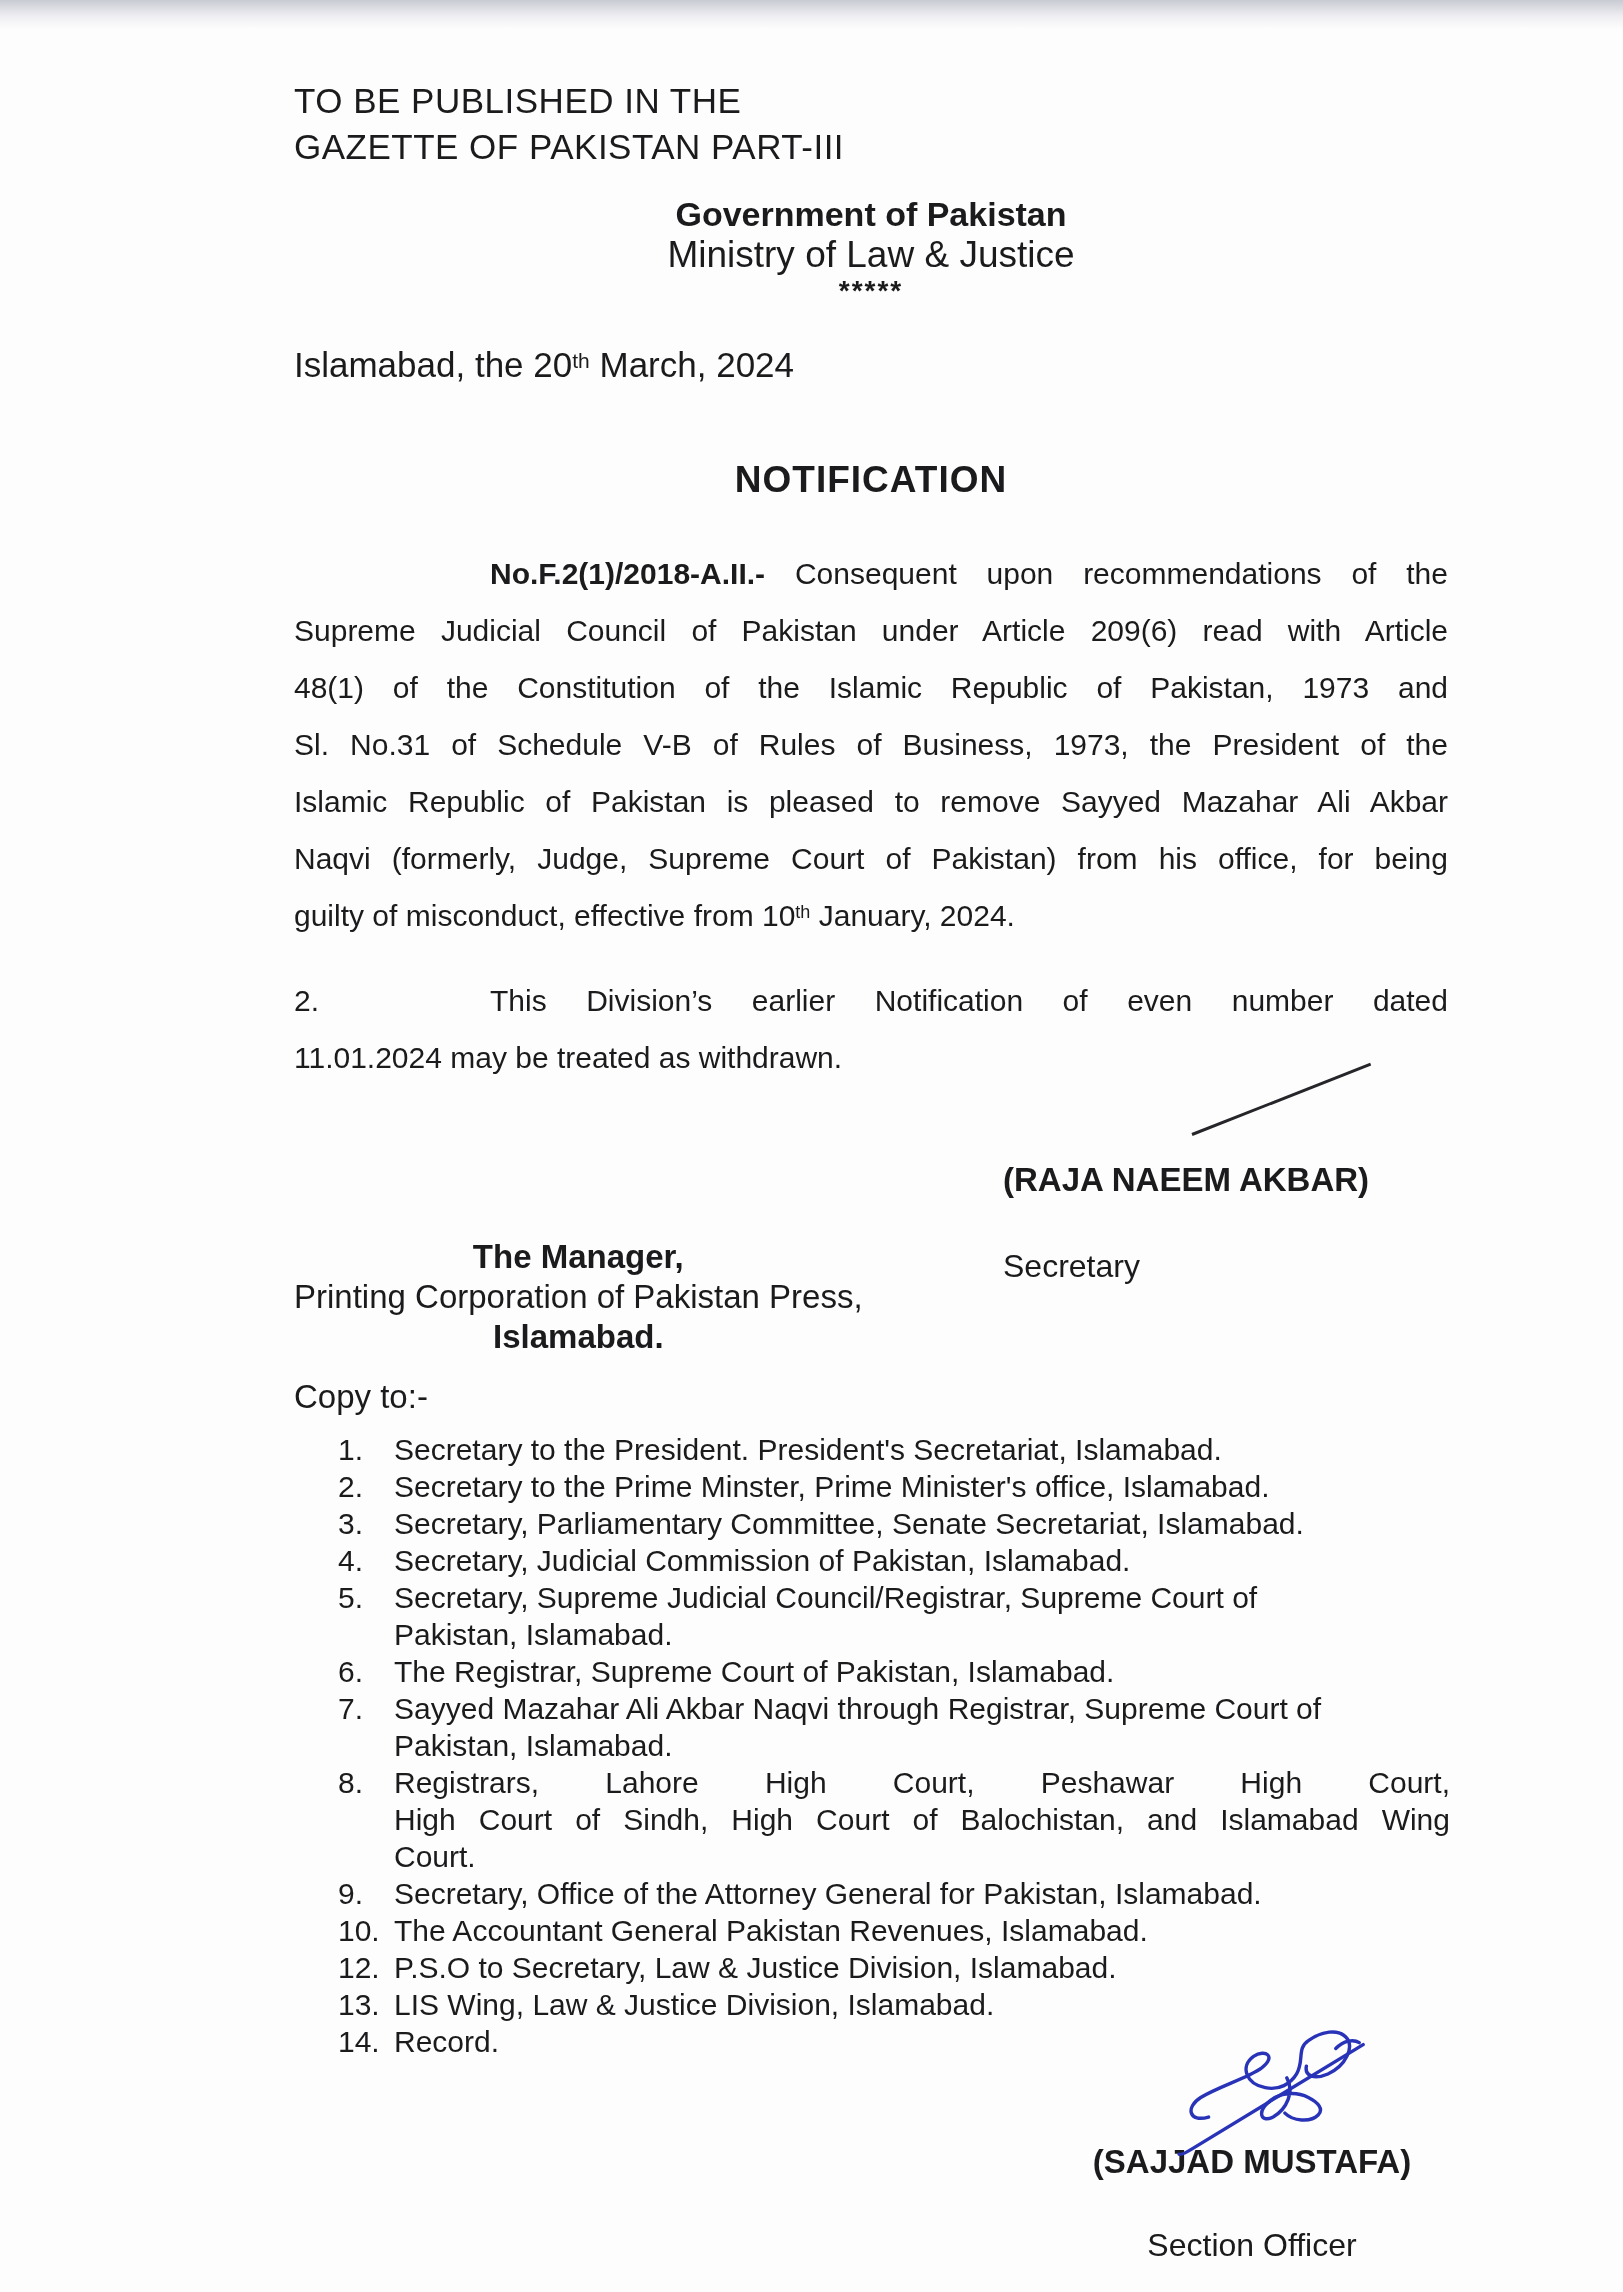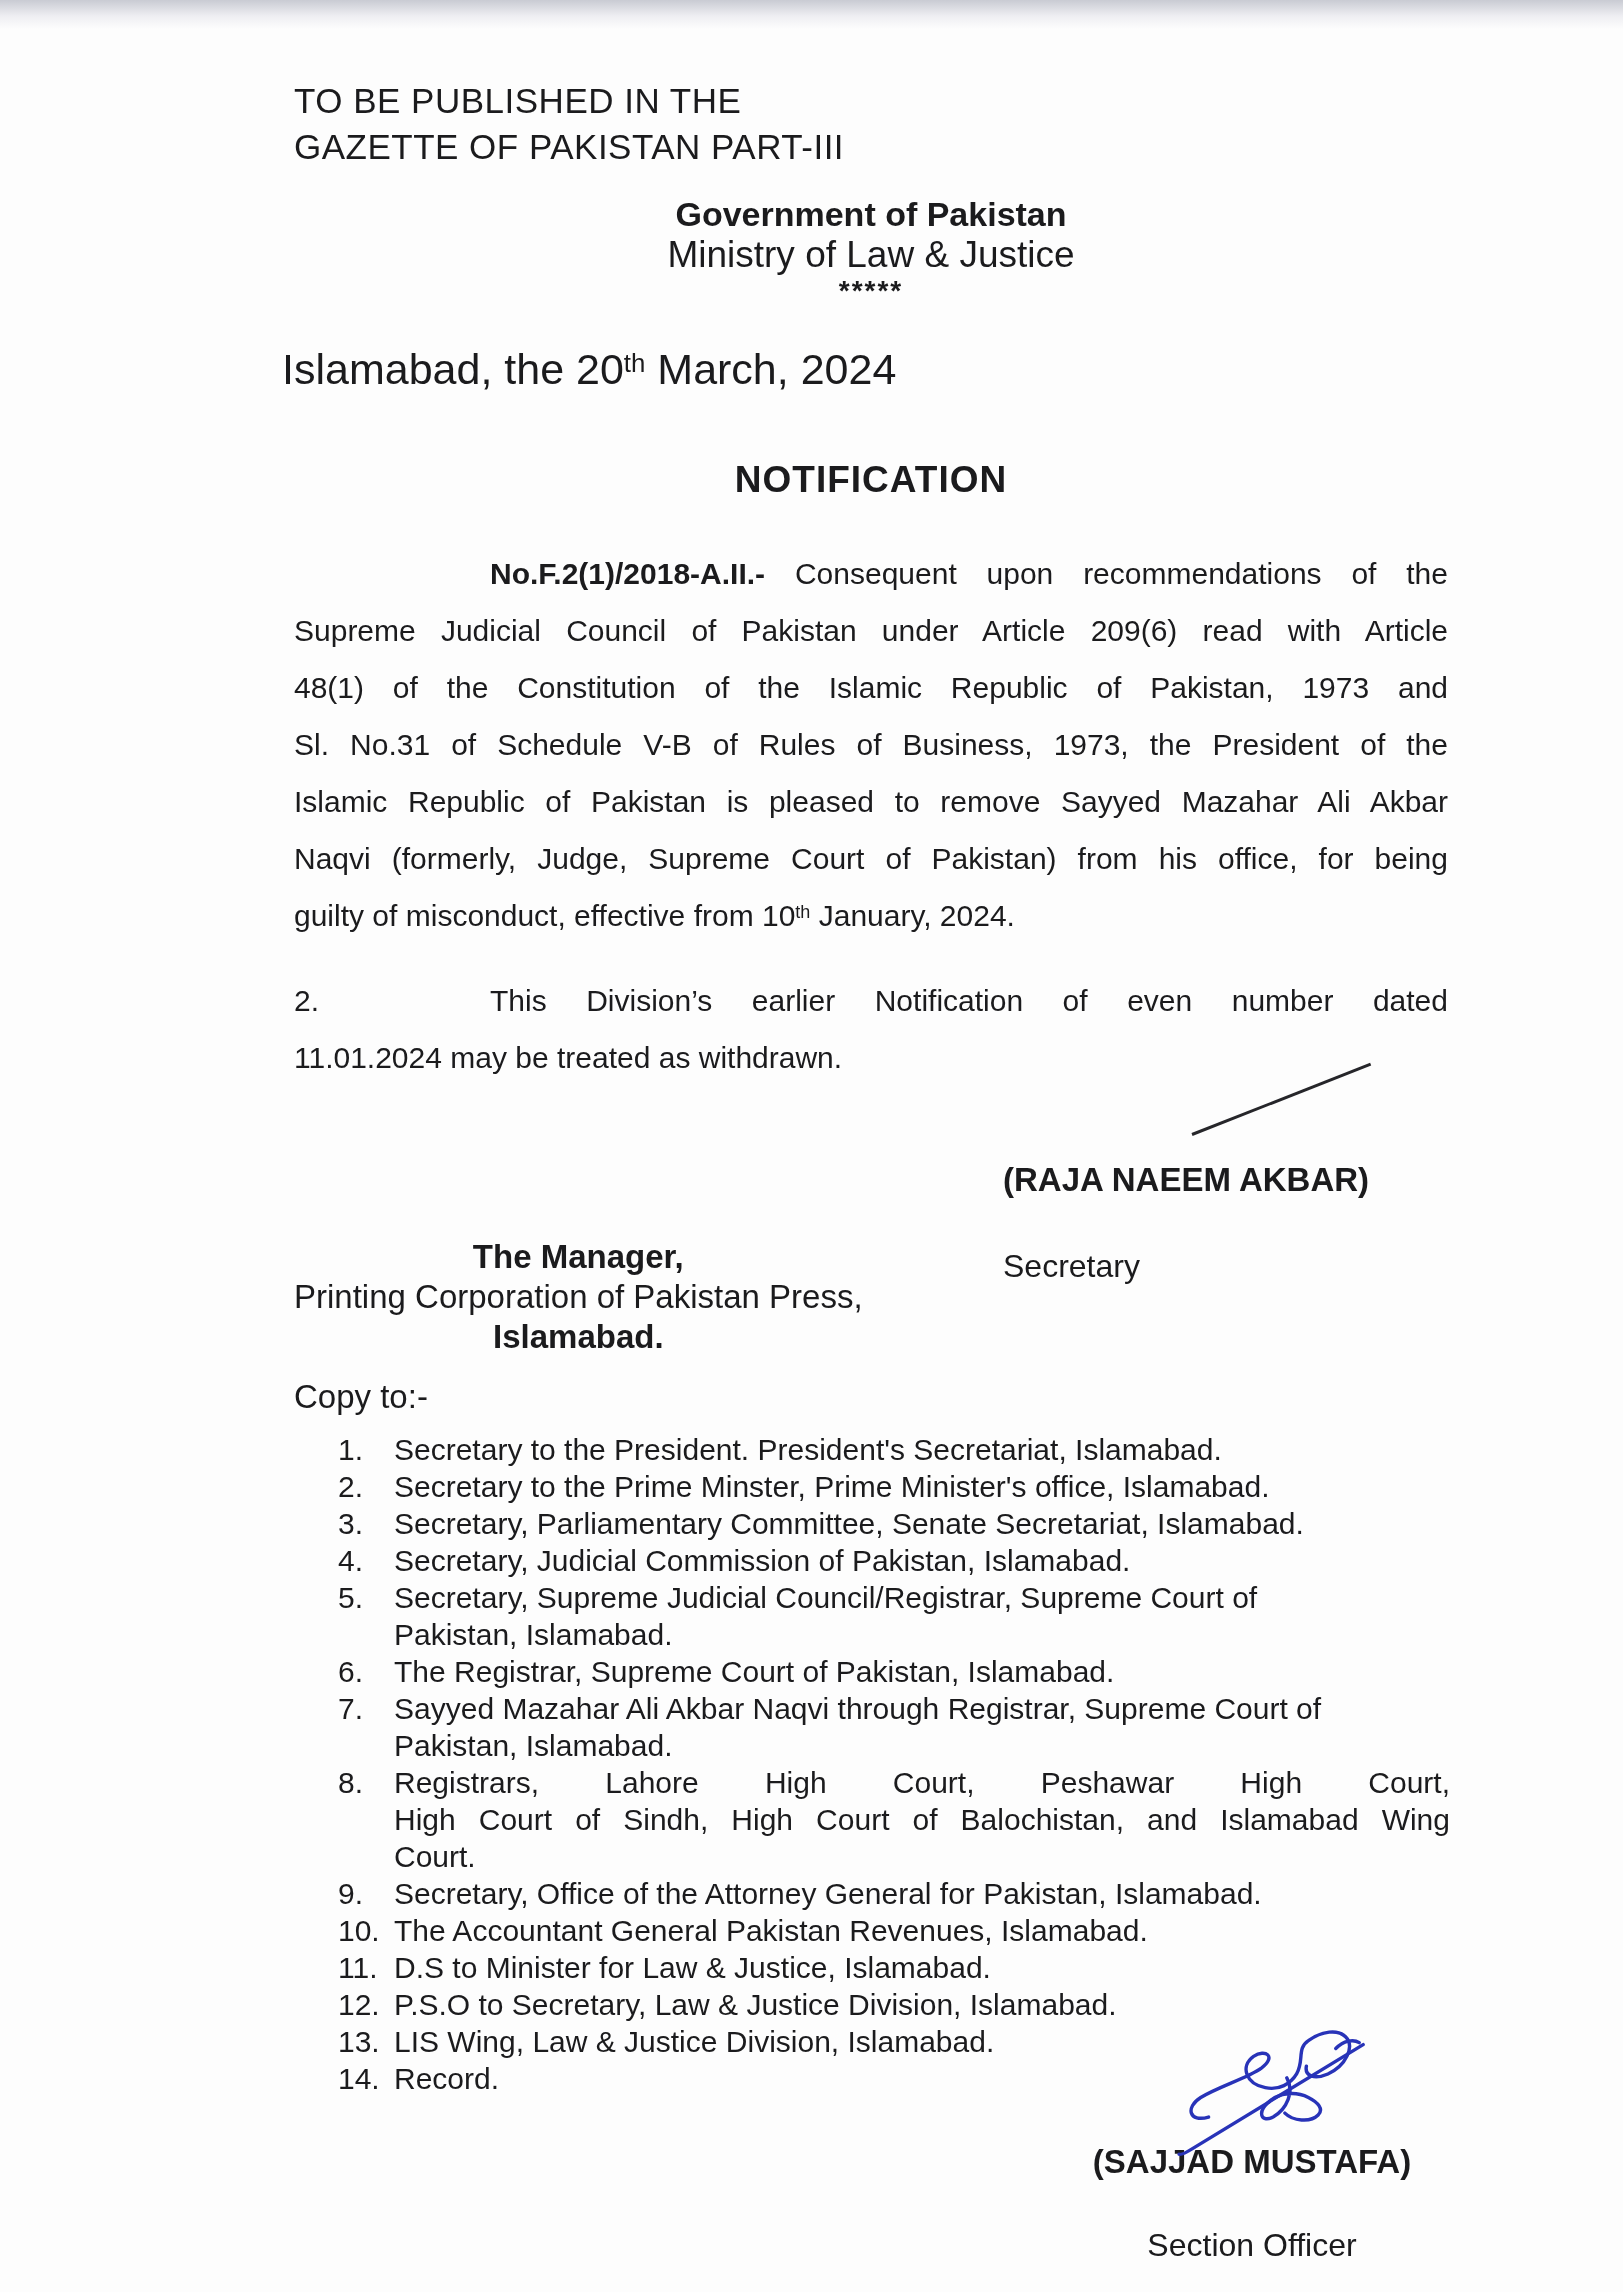--- a/index.html
+++ b/index.html
@@ -21,22 +21,22 @@
     font-size:35px; line-height:46px; letter-spacing:0.5px;
   }
   .org-block {
     position:absolute; left:294px; top:194px; width:1154px;
     text-align:center;
   }
   .org-name { font-size:34px; font-weight:bold; line-height:41px; }
   .ministry  { font-size:37px; line-height:39px; }
   .stars     { font-size:28px; font-weight:bold; letter-spacing:2px; line-height:33px; }
   .date-line {
-    position:absolute; left:282px; top:345px; width:1134px;
-    text-align:right; font-size:43px;
+    position:absolute; left:294px; top:345px; width:1134px;
+    text-align:right; font-size:35px;
   }
   .notif-title {
     position:absolute; left:294px; top:459px; width:1154px;
     text-align:center; font-size:37px; font-weight:bold; letter-spacing:1px;
   }
   .para {
     position:absolute; left:294px; width:1154px;
     font-size:30px; line-height:57px;
   }
   .para1 { top:545px; }
@@ -195,26 +195,20 @@
           <div class="tline">Secretary, Office of the Attorney General for Pakistan, Islamabad.</div>
         </div>
       </div>
       <div class="copy-item">
         <span class="copy-num">10.</span>
         <div class="copy-text">
           <div class="tline">The Accountant General Pakistan Revenues, Islamabad.</div>
         </div>
       </div>
       <div class="copy-item">
-        <span class="copy-num">11.</span>
-        <div class="copy-text">
-          <div class="tline">D.S to Minister for Law &amp; Justice, Islamabad.</div>
-        </div>
-      </div>
-      <div class="copy-item">
         <span class="copy-num">12.</span>
         <div class="copy-text">
           <div class="tline">P.S.O to Secretary, Law &amp; Justice Division, Islamabad.</div>
         </div>
       </div>
       <div class="copy-item">
         <span class="copy-num">13.</span>
         <div class="copy-text">
           <div class="tline">LIS Wing, Law &amp; Justice Division, Islamabad.</div>
         </div>

